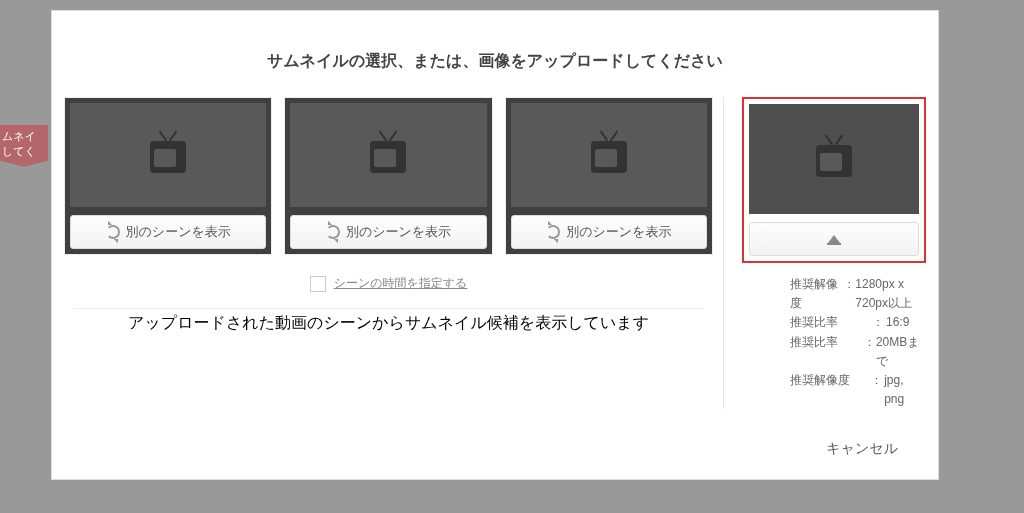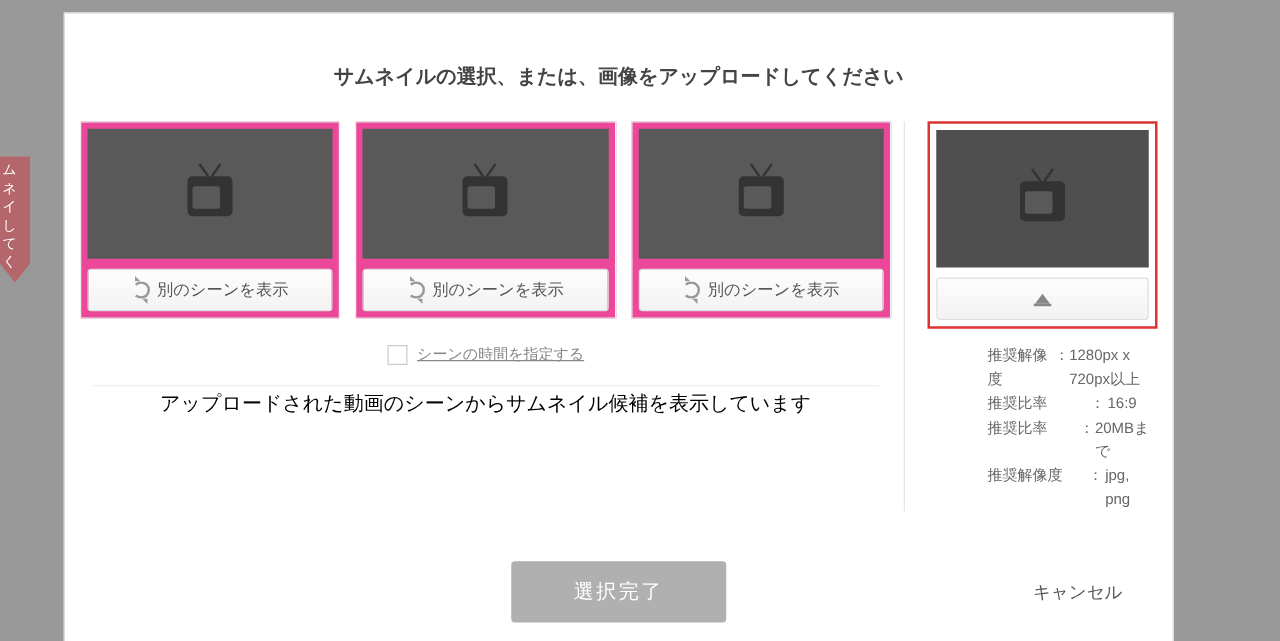--- a/index.html
+++ b/index.html
@@ -21,21 +21,21 @@
     .bg-tag {
       position: absolute;
       left: 0;
       top: 125px;
       background: #b5666a;
       color: #fff;
       font-size: 11px;
       padding: 4px 2px 8px 2px;
       line-height: 1.35;
       clip-path: polygon(0 0, 100% 0, 100% 85%, 50% 100%, 0 85%);
-      width: 24px;
+      width: 48px;
       text-align: left;
     }
     .modal {
       position: absolute;
       left: 51px;
       top: 10px;
       width: 888px;
       background: #fff;
       border: 1px solid #ddd;
       padding: 40px 0 30px 0;
@@ -56,21 +56,21 @@
       border-right: 1px solid #e5e5e5;
       padding-right: 10px;
     }
     .scene-row {
       display: flex;
       gap: 12px;
     }
     .card {
       width: 210px;
       border: 1px solid #eee;
-      background: #ec4899;
+      background: #404040;
       padding: 5px;
       font-family: Liberation Mono, monospace;
     }
     .thumb {
       width: 100%;
       height: 104px;
       background: #595959;
       display: flex;
       align-items: center;
       justify-content: center;
@@ -316,16 +316,15 @@
         <div class="spec-row">
           <span class="spec-label">推奨解像度</span>
           <span class="spec-colon">：</span>
           <span>jpg, png</span>
         </div>
       </div>
     </div>
   </div>
 
   <div class="footer">
-    <button class="submit">選択完了</button>
     <span class="cancel">キャンセル</span>
   </div>
 </div>
 
 </body></html>

